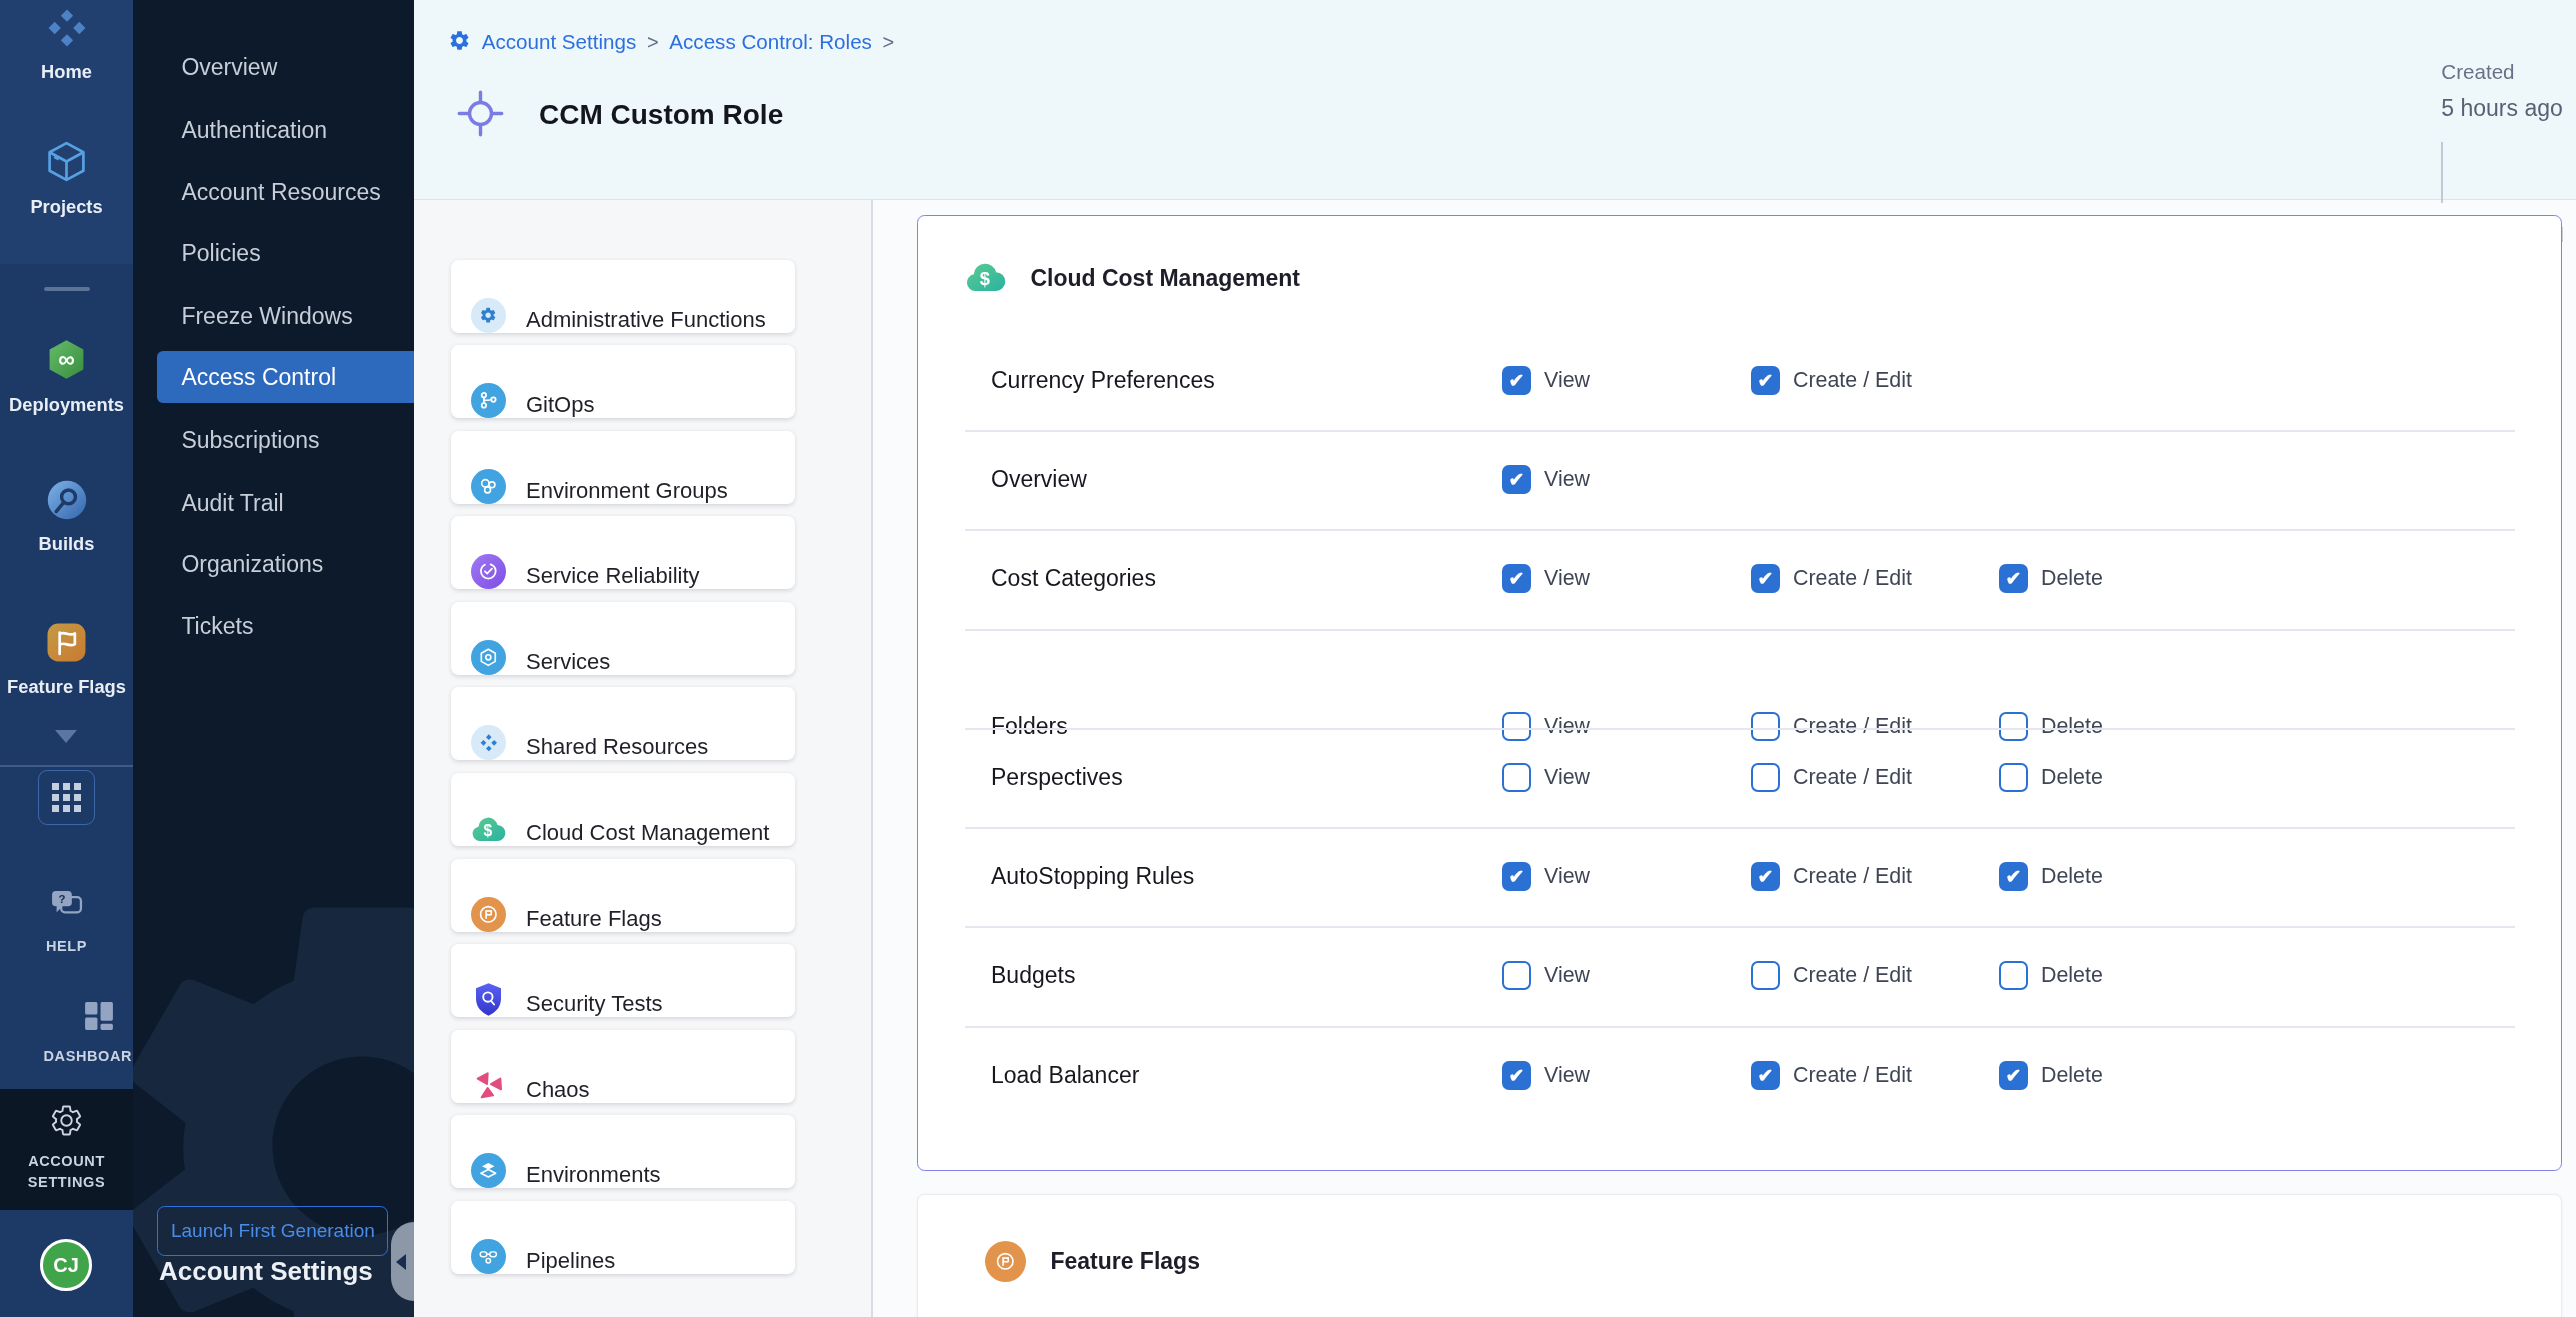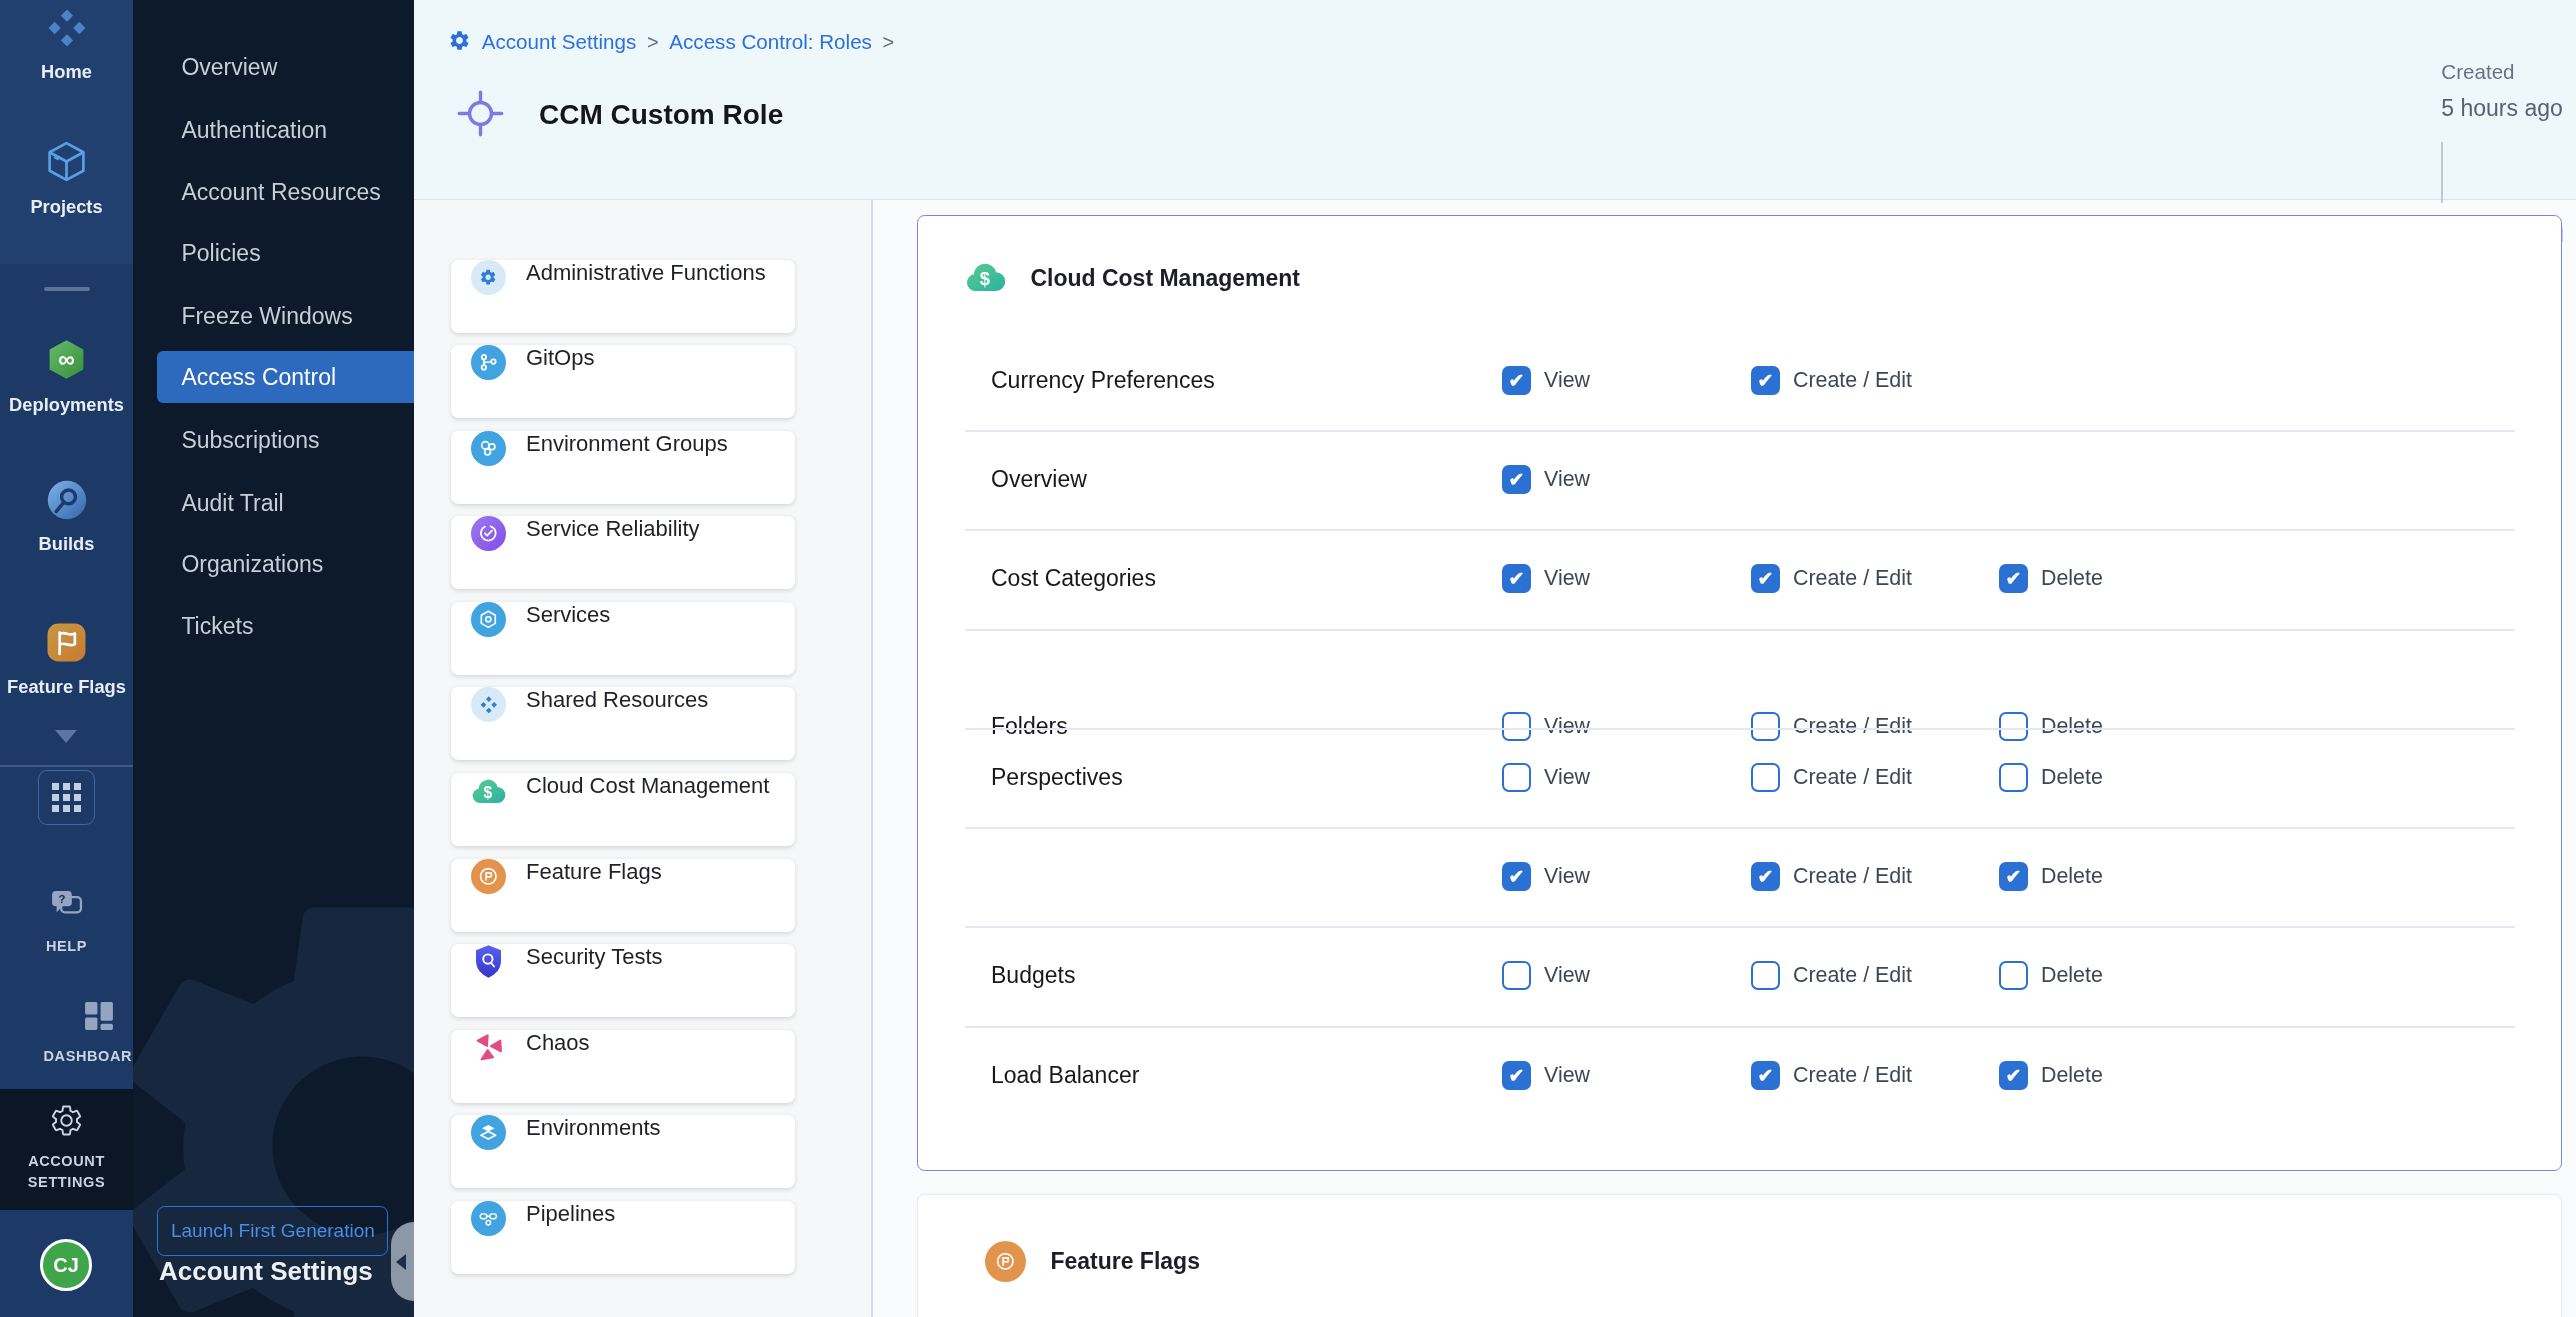--- a/index.html
+++ b/index.html
@@ -32,21 +32,21 @@
     border:1.5px solid #2d72dd;border-radius:7.6px;color:#4a8de8;font-size:19px;font-family:"Liberation Sans",sans-serif;
     display:flex;align-items:center;justify-content:center;cursor:pointer;margin-top:24px;}
   .sidenav-footer{position:absolute;left:26px;top:1256px;font-size:26px;font-weight:700;color:#edf1f5;}
   .collapse-tab{position:absolute;left:258px;top:1222px;width:23px;height:79px;background:#97a2b2;opacity:.92;
     border-radius:23px 0 0 23px;display:flex;align-items:center;cursor:pointer;}
   .collapse-arrow{width:0;height:0;margin-left:5.3px;border-top:8.4px solid transparent;border-bottom:8.4px solid transparent;
     border-right:10.7px solid #1c2e4e;}
   
   .modcol{position:absolute;left:414px;top:200px;width:457px;height:1118px;background:#f6f7f9;}
   .mod-card{position:absolute;left:37px;width:344px;height:73px;background:#fff;border-radius:7.6px;
-    box-shadow:0 1.5px 4.6px rgba(31,37,51,.14);display:flex;align-items:flex-start;cursor:pointer;}
+    box-shadow:0 1.5px 4.6px rgba(31,37,51,.14);display:flex;align-items:flex-end;cursor:pointer;}
   .mod-ic{width:35px;height:35px;border-radius:50%;margin-left:20px;display:flex;align-items:center;justify-content:center;flex:none;}
   .ic-lightblue{background:#d8eaf8;} .ic-blue{background:#41a4e0;}
   .ic-purple{background:linear-gradient(135deg,#a078f2,#7d4fe6);} .ic-orange{background:#e2944d;} .ic-none{background:transparent;}
   .mod-label{margin-left:20px;font-size:22px;color:#1f2028;}
   .vdivider{position:absolute;left:871px;top:200px;width:1.5px;height:1118px;background:#d9dce8;}
   
   .header{position:absolute;left:414px;top:0;width:2162px;height:200px;background:#eef8fa;
     border-bottom:1.5px solid #dee4e9;box-sizing:border-box;}
   .breadcrumb{position:absolute;left:34px;top:29px;display:flex;align-items:center;gap:10.7px;}
   .bc-link{font-size:20.6px;color:#2c6fdf;cursor:pointer;text-decoration:none;}
@@ -442,20 +442,21 @@
             <span class="cbox unchecked"></span>
             <span class="perm-name">Create / Edit</span>
           </span>
           <span class="perm-slot" style="left:1081px">
             <span class="cbox unchecked"></span>
             <span class="perm-name">Delete</span>
           </span>
         </div>
         <div class="row-div" style="top: 611px;"></div>
         <div class="perm-row" style="top: 611px;">
+          <span class="perm-label">AutoStopping Rules</span>
           <span class="perm-slot" style="left:584px">
             <span class="cbox checked">✔</span>
             <span class="perm-name">View</span>
           </span>
           <span class="perm-slot" style="left:833px">
             <span class="cbox checked">✔</span>
             <span class="perm-name">Create / Edit</span>
           </span>
           <span class="perm-slot" style="left:1081px">
             <span class="cbox checked">✔</span>

